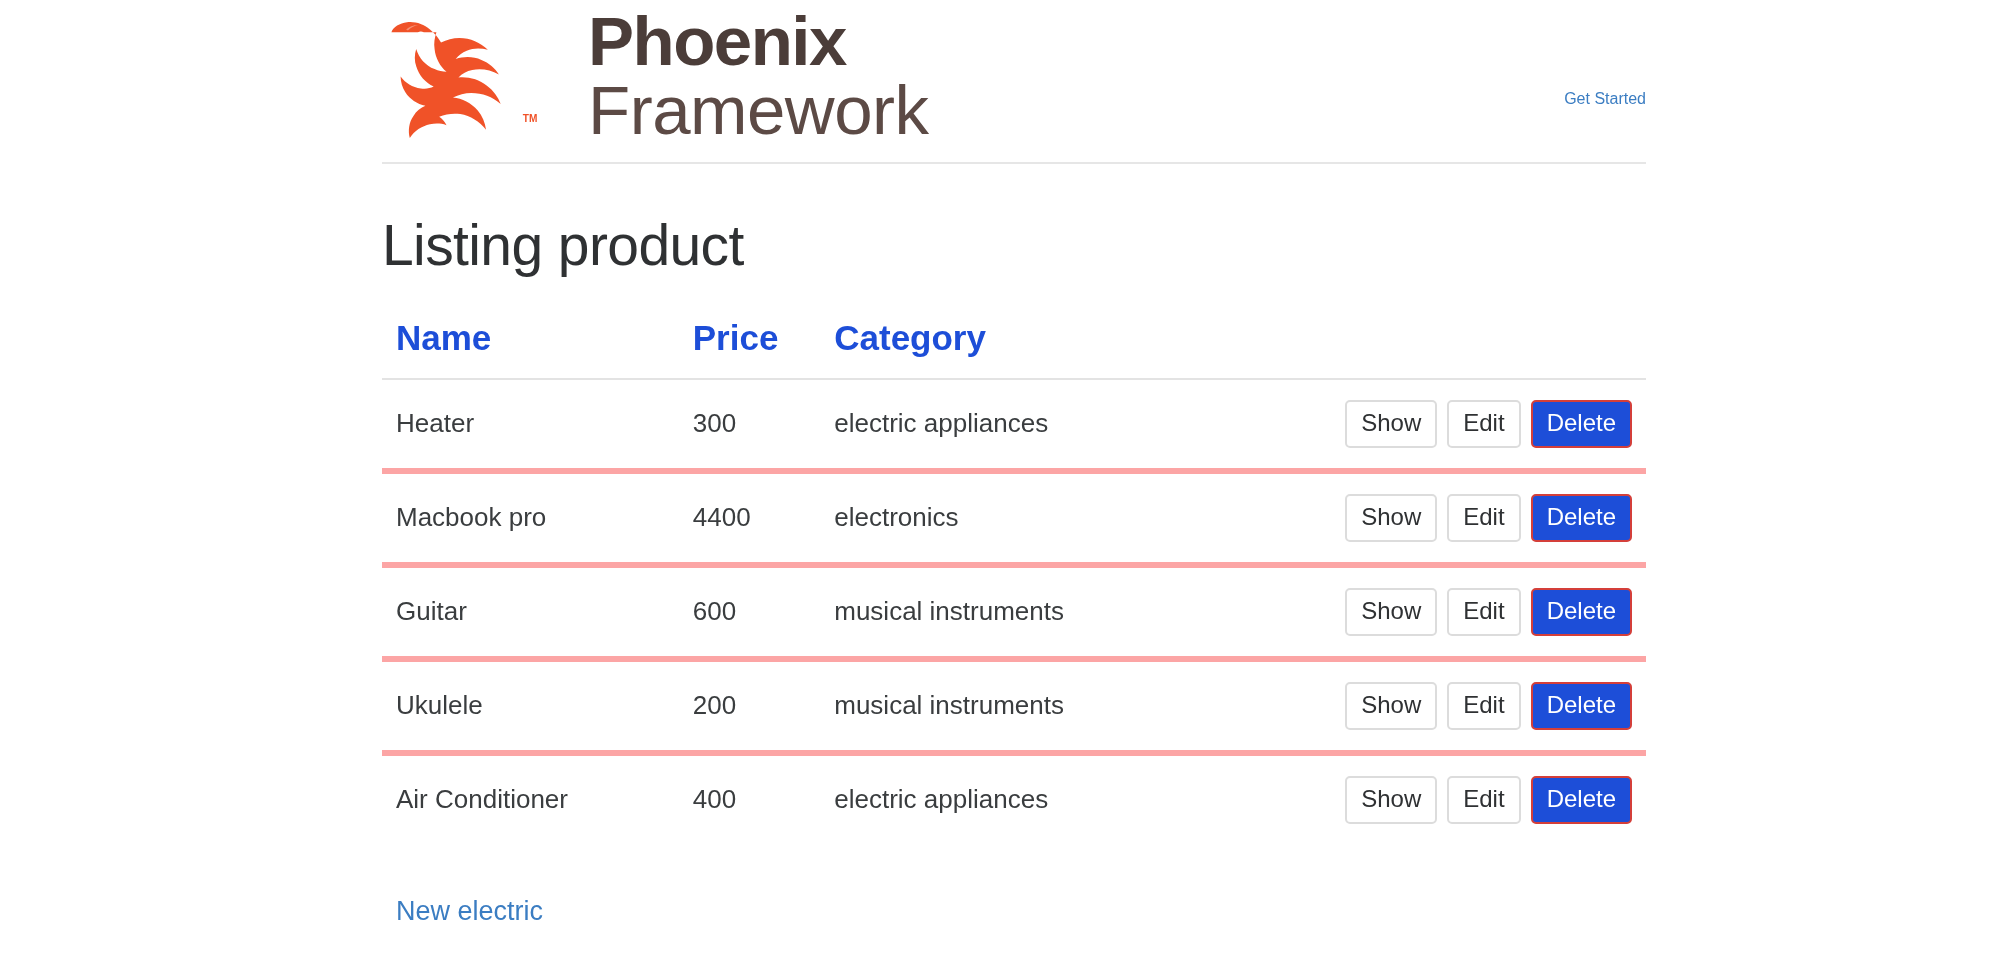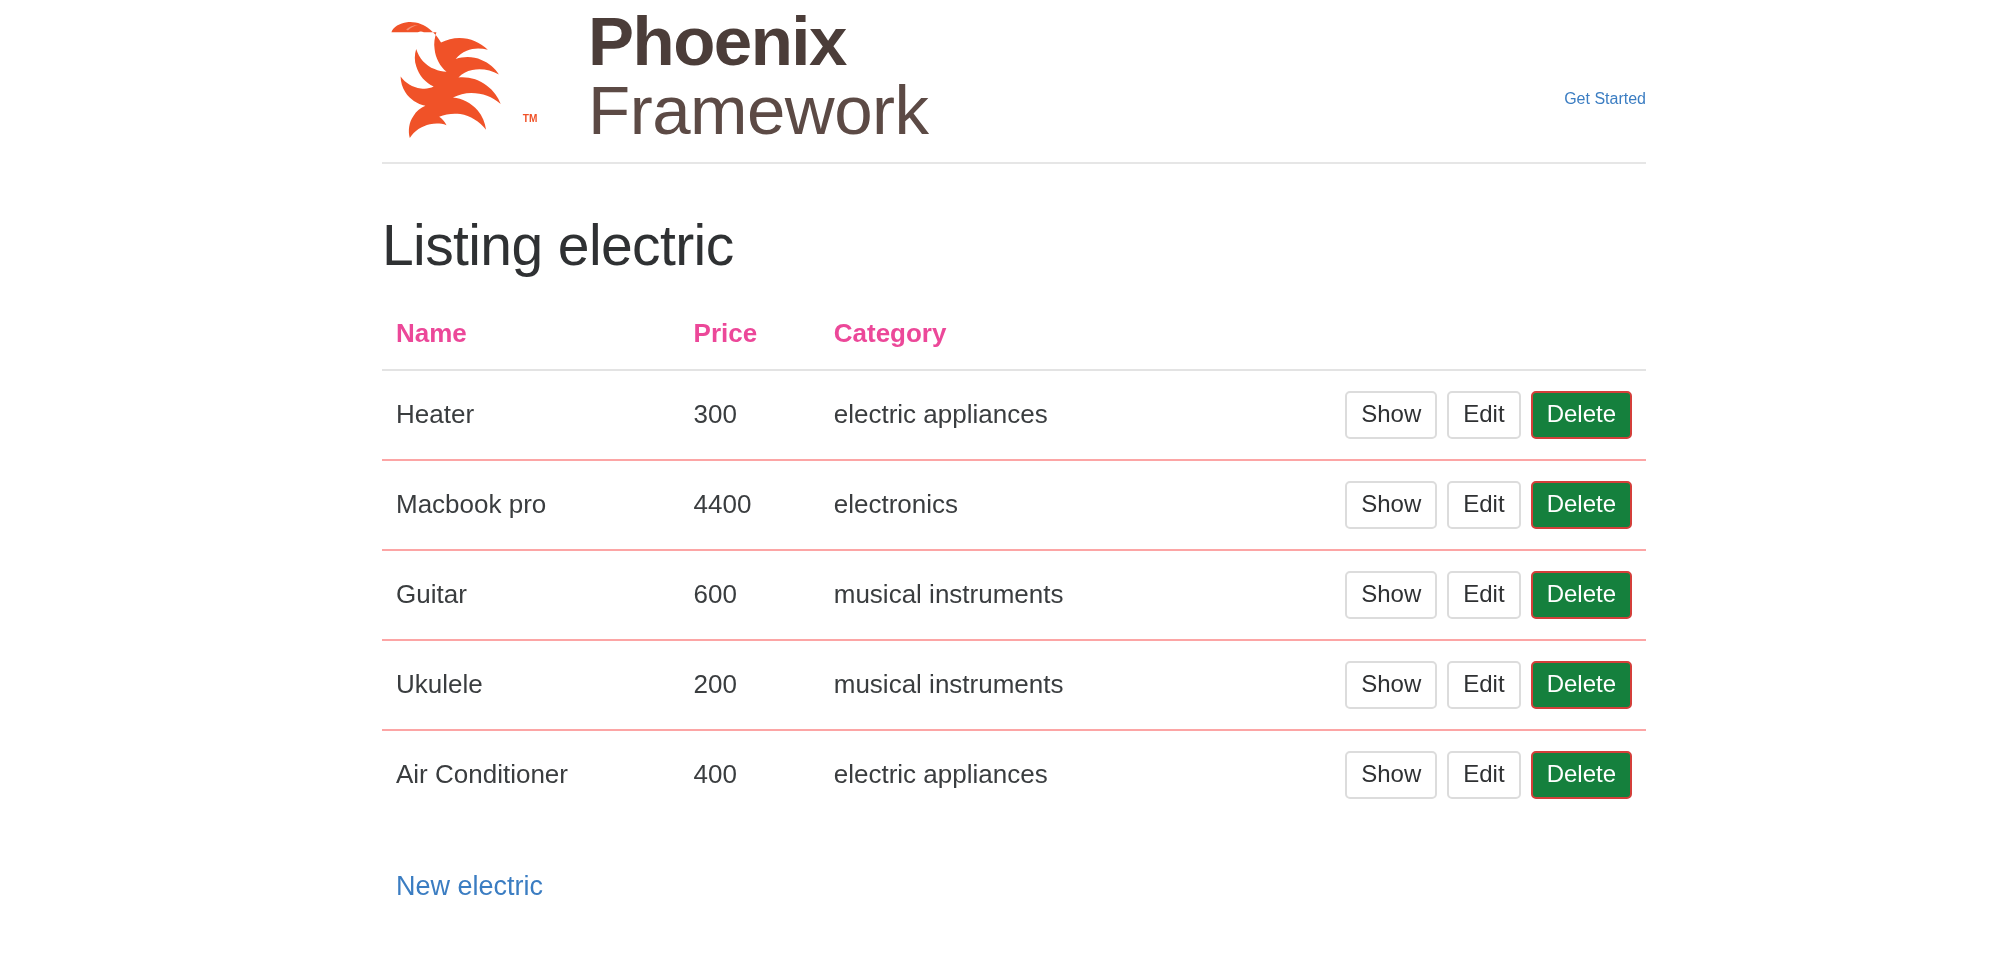--- a/index.html
+++ b/index.html
@@ -107,29 +107,29 @@
   .products-table {
     width: 100%;
     border-collapse: collapse;
     margin-top: 42px;
     font-size: 26px;
   }
 
   .products-table thead th {
     text-align: left;
     font-weight: bold;
-    color: #ec4899;
-    font-size: 26px;
+    color: #1d4ed8;
+    font-size: 35px;
     padding: 0 0 20px 0;
     border-bottom: 2px solid #e3e3e3;
   }
 
   .products-table tbody td {
     padding: 20px 0 20px 0;
-    border-bottom: 2px solid #fca5a5;
+    border-bottom: 6px solid #fca5a5;
     color: #3a3d3f;
     font-size: 26px;
     vertical-align: middle;
     height: 70px;
     box-sizing: border-box;
   }
   .products-table tbody tr:last-child td {
     border-bottom: none;
   }
 
@@ -157,21 +157,21 @@
     cursor: pointer;
     display: inline-block;
     white-space: nowrap;
   }
   .btn-default {
     background: #ffffff;
     border: 2px solid #dcdcdc;
     color: #2f3133;
   }
   .btn-danger {
-    background: #15803d;
+    background: #1d4ed8;
     border: 2px solid #d43f3a;
     color: #ffffff;
   }
 
   .new-link-wrap {
     margin-top: 52px;
     padding-left: 14px;
   }
   .new-link {
     font-size: 27px;
@@ -206,21 +206,21 @@
       </div>
 
       <div class="header-nav">
         <a class="nav-link" href="#">Get Started</a>
       </div>
 
     </div>
 
     <div class="main">
 
-      <h1 class="page-title">Listing electric</h1>
+      <h1 class="page-title">Listing product</h1>
 
       <table class="products-table">
         <thead>
           <tr>
             <th class="col-name">Name</th>
             <th class="col-price">Price</th>
             <th class="col-category">Category</th>
             <th class="col-actions"></th>
           </tr>
         </thead>

